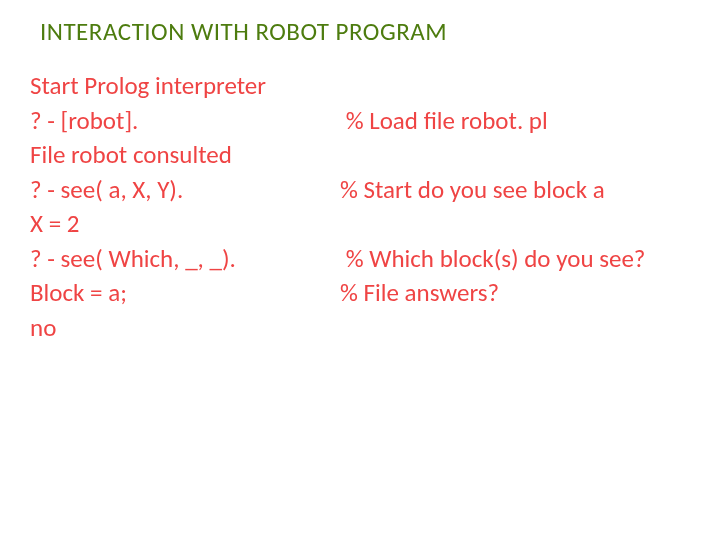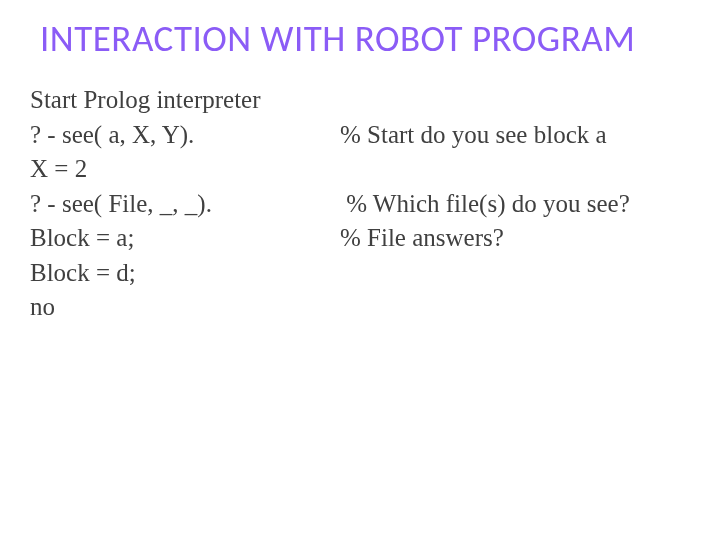--- a/index.html
+++ b/index.html
@@ -7,32 +7,31 @@
       width: 720px;
       height: 540px;
       background: #ffffff;
       font-family: Calibri, 'Segoe UI', Arial, sans-serif;
       overflow: hidden;
     }
     .slide {
       padding: 16px 30px 20px 30px;
     }
     .title {
-      font-size: 37px;
+      font-size: 25px;
       font-weight: 400;
-      color: #8b5cf6;
+      color: #4d7c0f;
       letter-spacing: 0.5px;
       margin-bottom: 22px;
       margin-left: 10px;
     }
     .content {
       font-size: 25px;
       line-height: 1.38;
-      color: #404040;
-      font-family: Liberation Serif, serif;
+      color: #ef4444;
     }
     .row {
       display: flex;
     }
     .left {
       flex: 0 0 310px;
       white-space: pre;
     }
     .right {
       flex: 1;
@@ -43,43 +42,47 @@
 <body>
 
 <div class="slide">
   <h1 class="title">INTERACTION WITH ROBOT PROGRAM</h1>
   <div class="content">
     <div class="row">
       <span class="left">Start Prolog interpreter</span>
       <span class="right"></span>
     </div>
     <div class="row">
+      <span class="left">? - [robot].</span>
+      <span class="right"> % Load file robot. pl</span>
+    </div>
+    <div class="row">
+      <span class="left">File robot consulted</span>
       <span class="right"></span>
     </div>
     <div class="row">
       <span class="left">? - see( a, X, Y).</span>
       <span class="right">% Start do you see block a</span>
     </div>
     <div class="row">
       <span class="left">X = 2</span>
       <span class="right"></span>
     </div>
     <div class="row">
       <span class="right"></span>
     </div>
     <div class="row">
-      <span class="left">? - see( File, _, _).</span>
-      <span class="right"> % Which file(s) do you see?</span>
+      <span class="left">? - see( Which, _, _).</span>
+      <span class="right"> % Which block(s) do you see?</span>
     </div>
     <div class="row">
       <span class="left">Block = a;</span>
       <span class="right">% File answers?</span>
     </div>
     <div class="row">
-      <span class="left">Block = d;</span>
       <span class="right"></span>
     </div>
     <div class="row">
       <span class="right"></span>
     </div>
     <div class="row">
       <span class="left">no</span>
       <span class="right"></span>
     </div>
   </div>

